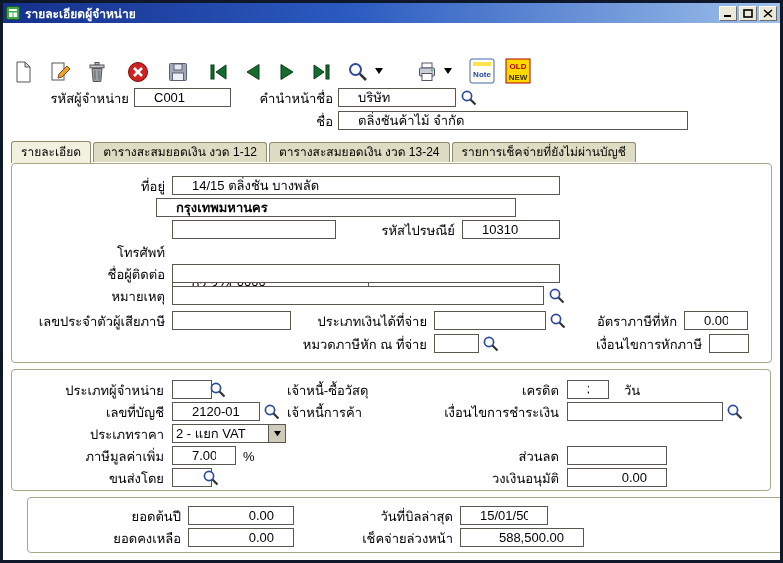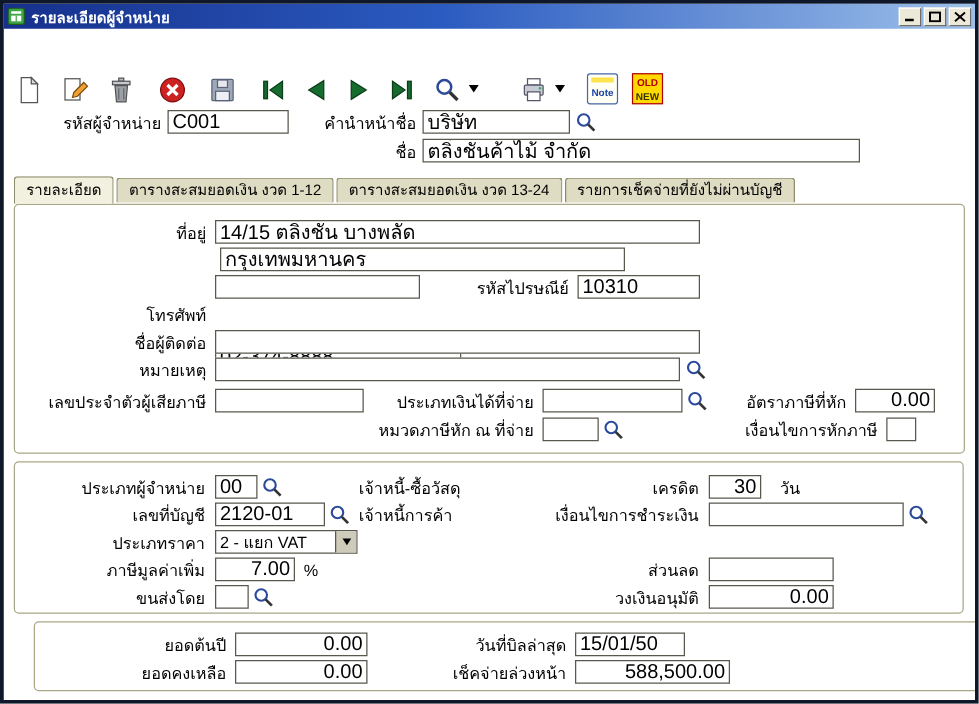--- a/index.html
+++ b/index.html
@@ -30,21 +30,21 @@
   .tb { position:absolute; top:33px; width:28px; height:28px;
     display:flex; align-items:flex-end; justify-content:center; cursor:pointer; }
   .dd-arrow { position:absolute; top:44px; width:10px; height:8px; cursor:pointer; }
   
   .lbl { position:absolute; height:19px; line-height:19px; font-size:13px;
     color:#000; white-space:nowrap; }
   .txt { position:absolute; height:19px; line-height:19px; font-size:13px;
     color:#000; white-space:nowrap; }
   .fld {
     position:absolute; height:19px; border:1px solid #58584E; background:#fff;
-    font-size:16px; padding:0 3px; font-family:inherit; color:#000; outline:none;
+    font-size:13px; padding:0 19px; font-family:inherit; color:#000; outline:none;
   }
   .fld.num { text-align:right; }
   .mag { position:absolute; width:18px; height:18px; cursor:pointer; }
   .panel {
     position:absolute; border:1px solid #A9A786; border-radius:4px;
     box-shadow: inset 1px 1px 0 rgba(255,255,255,.75), inset -1px -1px 0 rgba(255,255,255,.45);
   }
   
   .tabs { position:absolute; top:138px; left:8px; height:22px; display:flex; align-items:center; }
   .tab {
@@ -198,21 +198,21 @@
   <div class="tabs">
     <div class="tab active">รายละเอียด</div>
     <div class="tab">ตารางสะสมยอดเงิน งวด 1-12</div>
     <div class="tab">ตารางสะสมยอดเงิน งวด 13-24</div>
     <div class="tab">รายการเช็คจ่ายที่ยังไม่ผ่านบัญชี</div>
   </div>
 
   <div class="panel" style="left:8px;top:160px;width:761px;height:200px">
     <span class="lbl" style="right:606px;top:13px">ที่อยู่</span>
     <input class="fld" style="left: 160px; top: 12px; width: 388px;" value="14/15 ตลิ่งชัน บางพลัด">
-    <input class="fld" style="left: 164px; top: 34px; width: 324px;" value="กรุงเทพมหานคร">
+    <input class="fld" style="left: 144px; top: 34px; width: 360px; font-weight: bold;" value="กรุงเทพมหานคร">
     <input class="fld" style="left: 160px; top: 56px; width: 164px;" value="">
     <span class="lbl" style="right:316px;top:57px">รหัสไปรษณีย์</span>
     <input class="fld" style="left: 450px; top: 56px; width: 98px;" value="10310">
     <span class="lbl" style="right:606px;top:79px">โทรศัพท์</span>
     <input class="fld" style="left: 160px; top: 78px; width: 197px; margin-top: 34px;" value="02-374-8888">
     <span class="lbl" style="right:606px;top:101px">ชื่อผู้ติดต่อ</span>
     <input class="fld" style="left: 160px; top: 100px; width: 388px;" value="">
     <span class="lbl" style="right:606px;top:123px">หมายเหตุ</span>
     <input class="fld" style="left: 160px; top: 122px; width: 372px;" value="">
     <svg class="mag" style="left:536px;top:123px" viewBox="0 0 18 18">

